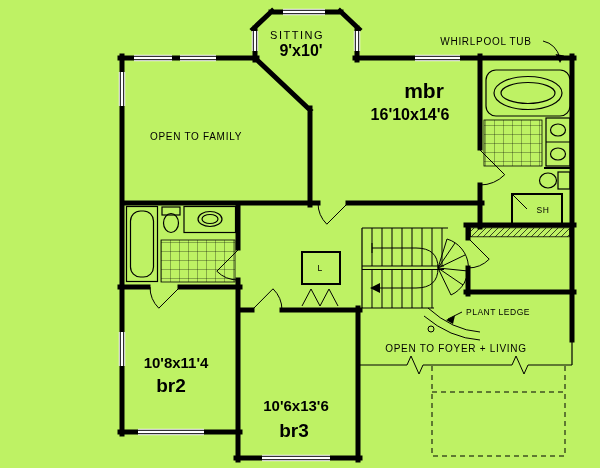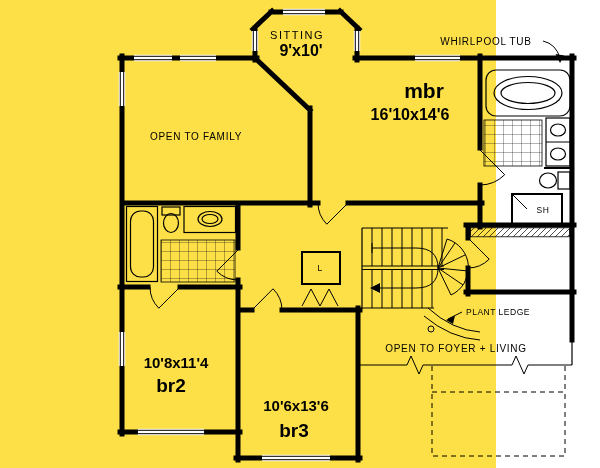--- a/index.html
+++ b/index.html
@@ -1,16 +1,16 @@
 <!DOCTYPE html>
 <html><head>
 <meta charset="utf-8">
 <style>
   html,body{margin:0;padding:0;background:#ffffff;width:600px;height:468px;overflow:hidden;}
-  #plan-wrap{width:496px;height:468px;background:#fde047;}
+  #plan-wrap{width:600px;height:468px;background:#bef264;}
   .lbl{font-family:"Liberation Sans",sans-serif;fill:#000;}
   .small{font-size:10px;letter-spacing:.7px;}
   .tiny{font-size:8.5px;letter-spacing:.5px;}
   .dim{font-size:15px;font-weight:bold;}
   .dim-lg{font-size:16px;font-weight:bold;}
   .room{font-size:19px;font-weight:bold;}
   .room-lg{font-size:21px;font-weight:bold;}
   .cap{font-size:11px;letter-spacing:1.5px;}
   .wall{stroke:#000;stroke-width:5;fill:none;stroke-linecap:square;}
   .wall2{stroke:#000;stroke-width:2;fill:none;}

